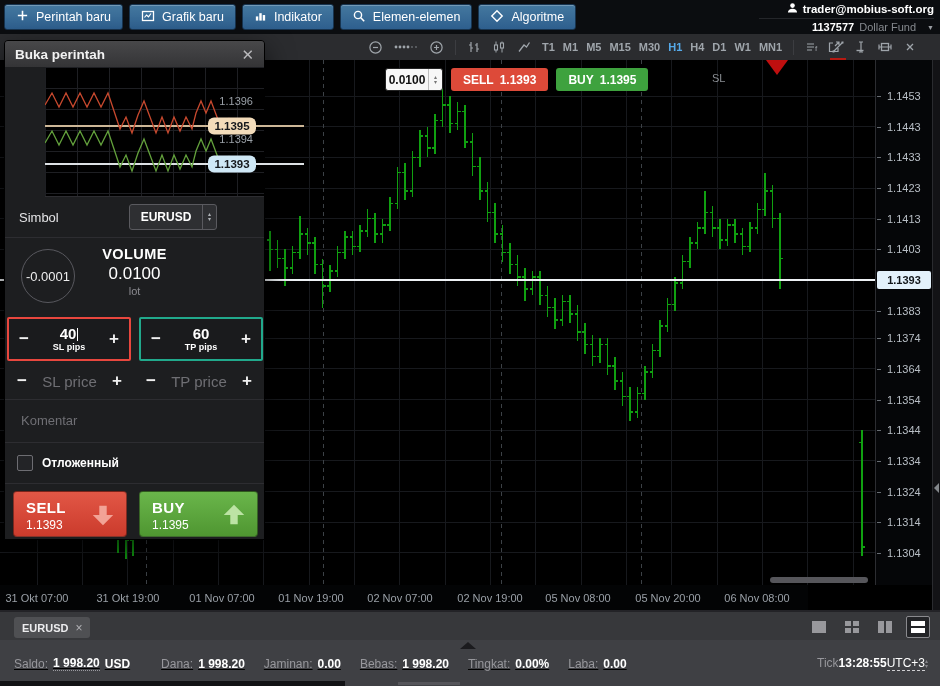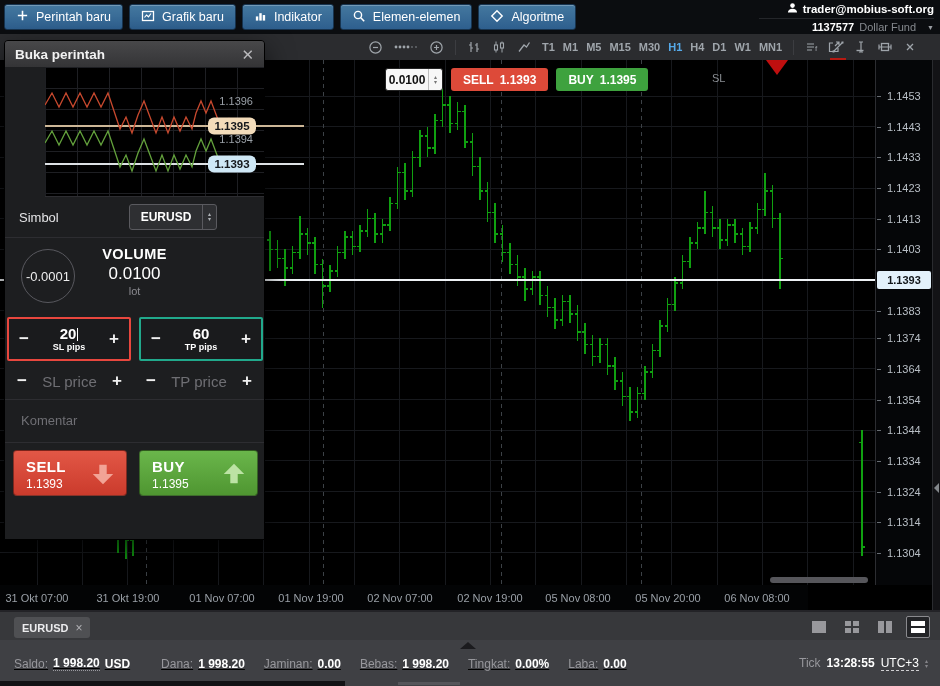--- a/index.html
+++ b/index.html
@@ -151,21 +151,21 @@
   
   .status-bar{position:absolute;left:0;top:640px;width:940px;height:46px;background:#3f4044;}
   .panel-handle{position:absolute;left:460px;top:2px;width:0;height:0;
                 border-left:8px solid transparent;border-right:8px solid transparent;
                 border-bottom:7px solid #1b1b1e;cursor:pointer;}
   .status-items{position:absolute;left:14px;top:16px;display:flex;gap:19px;align-items:baseline;font-size:12px;}
   .sb-group{display:flex;gap:5px;align-items:center;white-space:nowrap;text-decoration:underline;}
   .sb-lbl{color:#97979c;}
   .sb-val{color:#fff;font-weight:bold;}
   .u-dot{border-bottom:1px dotted #9a9aa0;}
-  .tick-info{position:absolute;right:12px;top:16px;display:flex;gap:6px;align-items:baseline;font-size:12px;}
+  .tick-info{position:absolute;right:12px;top:16px;display:flex;align-items:baseline;font-size:12px;}
   .tz{color:#fff;border-bottom:1px dashed #cfcfd2;cursor:pointer;}
   .mini-stepper{color:#85858a;font-size:6px;line-height:5px;display:flex;flex-direction:column;align-self:center;}
   .bottom-strip{position:absolute;left:0;top:41px;width:345px;height:5px;background:#121215;}
   .bottom-strip2{position:absolute;left:398px;top:42px;width:62px;height:3px;background:#55555a;}
 </style>
 </head>
 <body>
 
 <div id="app">
 
@@ -679,21 +679,21 @@
         <div class="vol-title">VOLUME</div>
         <div class="vol-value">0.0100</div>
         <div class="vol-unit">lot</div>
       </div>
     </div>
 
     <div class="pips-sec sec">
       <div class="pip-box sl">
         <span class="pm">−</span>
         <div class="pip-mid">
-          <div class="pip-val"><span>20</span><span class="caret-bar"></span></div>
+          <div class="pip-val"><span>40</span><span class="caret-bar"></span></div>
           <div class="pip-lab">SL pips</div>
         </div>
         <span class="pm">+</span>
       </div>
       <div class="pip-box tp">
         <span class="pm">−</span>
         <div class="pip-mid">
           <div class="pip-val"><span>60</span></div>
           <div class="pip-lab">TP pips</div>
         </div>
@@ -709,20 +709,24 @@
       </div>
       <div class="price-half" style="width:131px">
         <span class="pm">−</span>
         <span class="price-lab">TP price</span>
         <span class="pm">+</span>
       </div>
     </div>
 
     <div class="comment-row sec">Komentar</div>
 
+    <div class="pending-row sec">
+      <div class="checkbox"></div>
+      <span class="pending-lab">Отложенный</span>
+    </div>
 
     <div class="dlg-buttons sec">
       <div class="dlg-btn dlg-sell">
         <div class="t">
           <div class="b1">SELL</div>
           <div class="b2">1.1393</div>
         </div>
         <svg width="26" height="24" viewBox="0 0 28 24">
             <path d="M10 2h8v10h7L14 23 3 12h7z" fill="#f2a396"></path>
           </svg>

